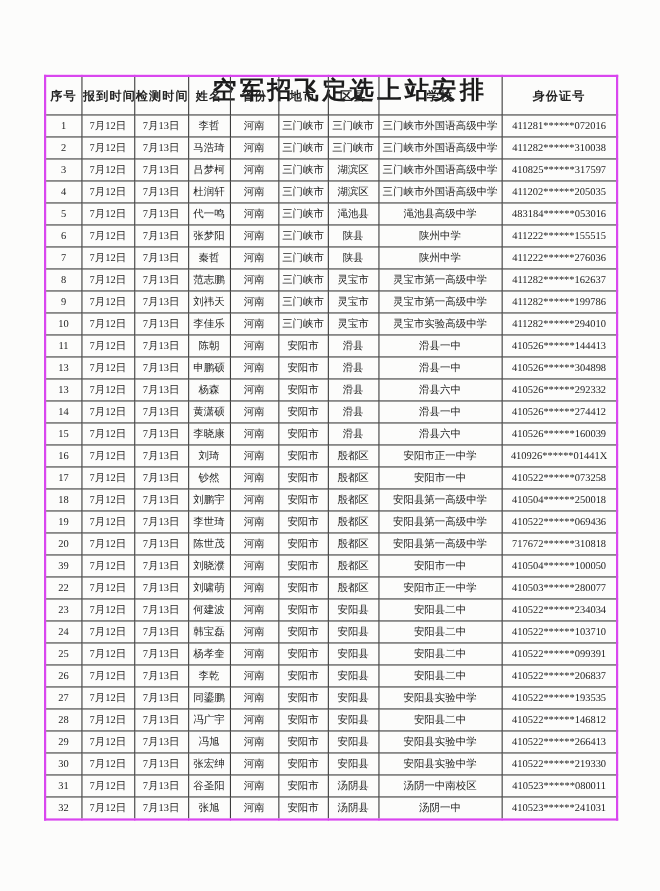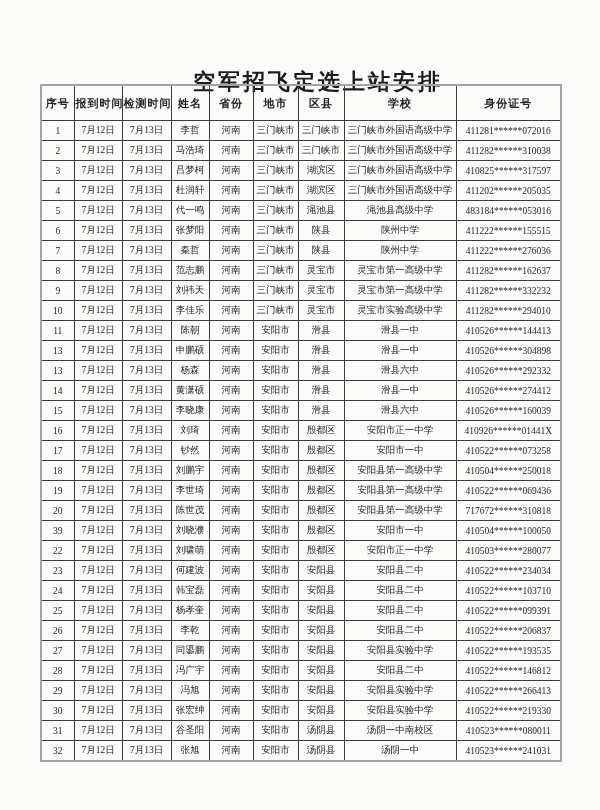--- a/index.html
+++ b/index.html
@@ -14,25 +14,25 @@
     color:#222;
   }
   .title {
     position:absolute; top:22px; left:18px; width:600px;
     text-align:center;
     font-size:22px; font-weight:bold; letter-spacing:3px;
     color:#1c1c1c;
     margin-top:45px;
   }
   table.roster {
-    position:absolute; left:40px; top:84px;
+    position:absolute; left:40px; top:68px;
     width:520px;
     border-collapse:collapse;
     table-layout:fixed;
-    border:2px solid #a3a3a3;
+    border:2px solid #d946ef;
   }
   .roster th, .roster td {
     border:1px solid #3c3c3c;
     text-align:center; vertical-align:middle;
     padding:0 1px;
     white-space:nowrap; overflow:hidden;
     color:#242424;
   }
   .roster th {
     height:34px;
@@ -175,21 +175,21 @@
         </tr>
         <tr>
           <td>9</td>
           <td>7月12日</td>
           <td>7月13日</td>
           <td>刘祎天</td>
           <td>河南</td>
           <td>三门峡市</td>
           <td>灵宝市</td>
           <td>灵宝市第一高级中学</td>
-          <td>411282******332232</td>
+          <td>411282******199786</td>
         </tr>
         <tr>
           <td>10</td>
           <td>7月12日</td>
           <td>7月13日</td>
           <td>李佳乐</td>
           <td>河南</td>
           <td>三门峡市</td>
           <td>灵宝市</td>
           <td>灵宝市实验高级中学</td>

